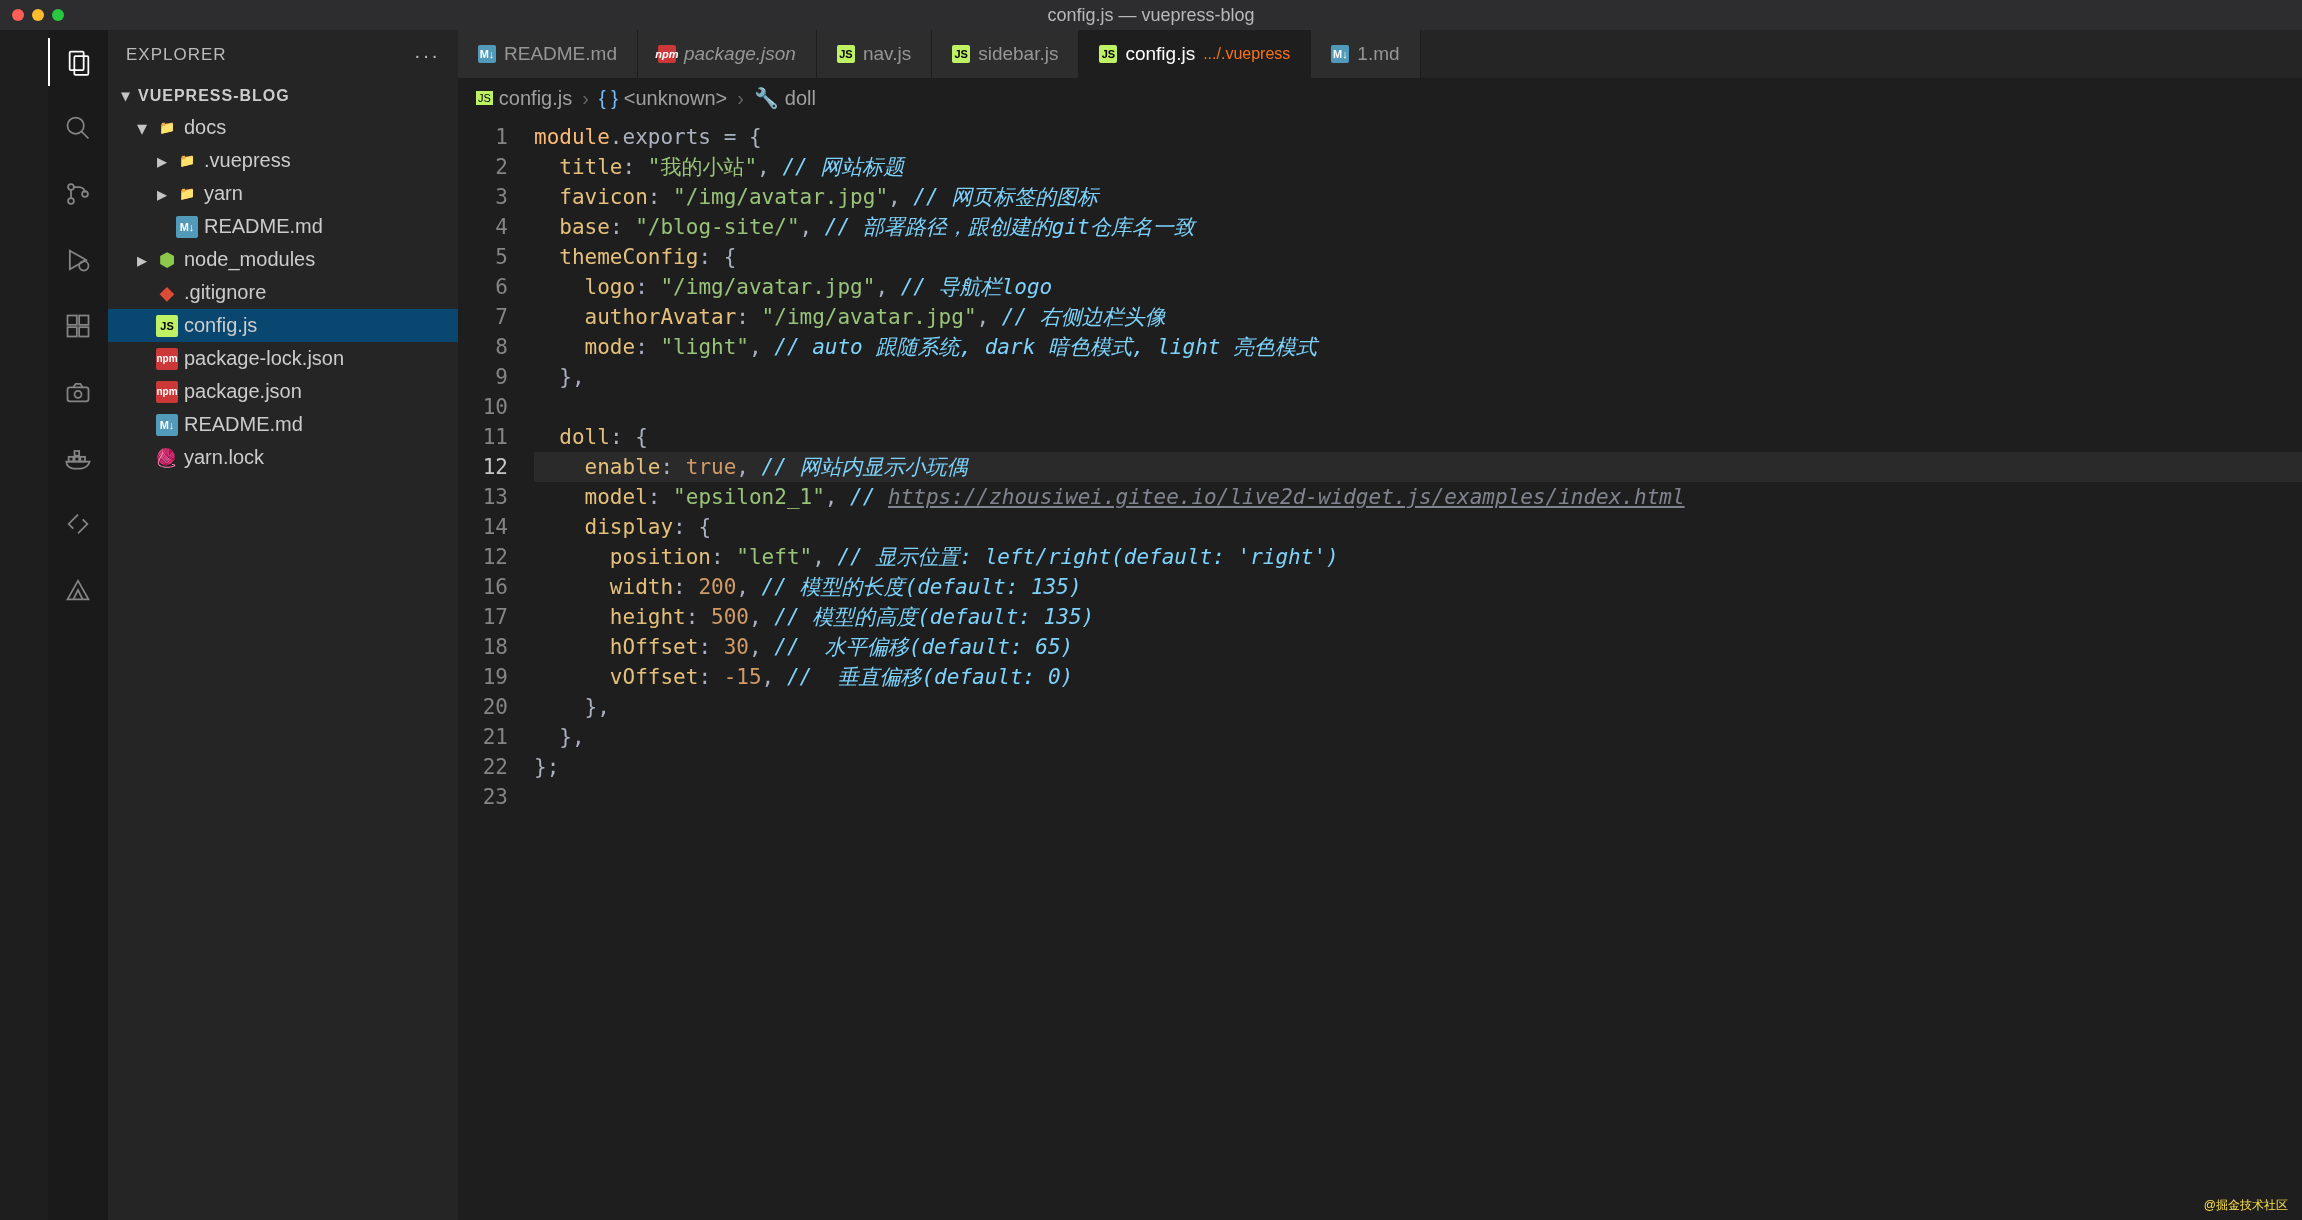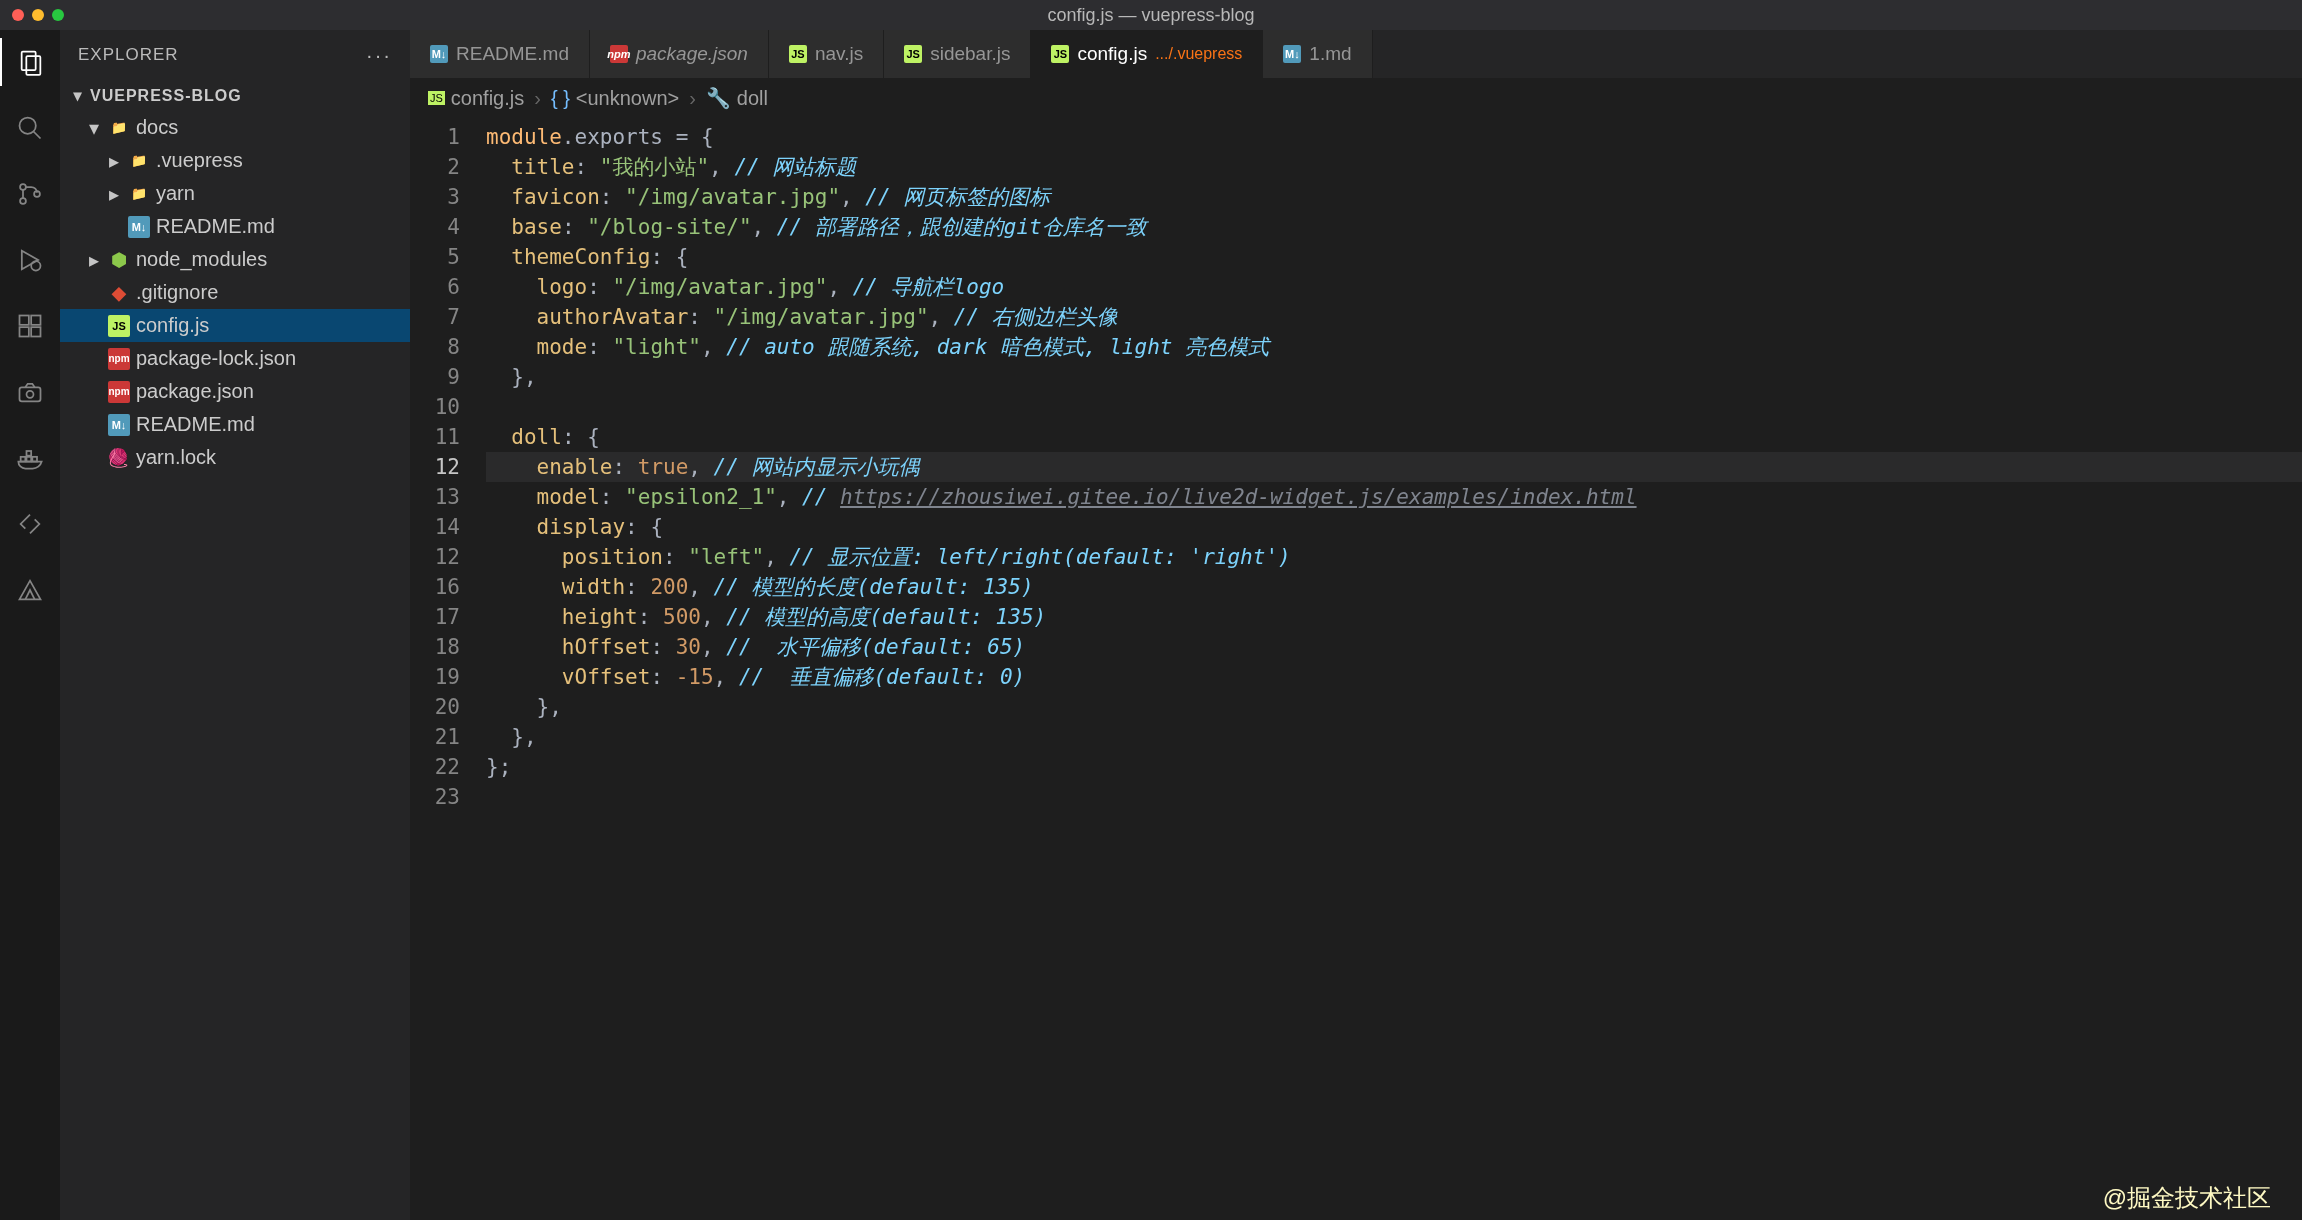--- a/index.html
+++ b/index.html
@@ -22,21 +22,21 @@
 }
 .traffic-lights { display: flex; gap: 8px; }
 .traffic-light { width: 12px; height: 12px; border-radius: 50%; }
 .tl-red { background: #ff5f57; }
 .tl-yellow { background: #febc2e; }
 .tl-green { background: #28c840; }
 .title-text {
   position: absolute; left: 50%; transform: translateX(-50%);
   color: #b8b8b8; font-size: 18px;
 }
-.main-layout { display: flex; height: calc(100% - 30px); }
+.main-layout { display: flex; height: calc(100% - 30px); padding-left: 48px; }
 .activity-bar {
   width: 60px; background: #1a1a1a;
   display: flex; flex-direction: column; align-items: center;
   padding-top: 8px; gap: 18px;
 }
 .activity-item {
   width: 60px; height: 48px; display: flex; align-items: center; justify-content: center;
   color: #858585; cursor: pointer;
 }
 .activity-item.active { color: #ffffff; border-left: 2px solid #fff; }
@@ -104,21 +104,21 @@
 .code .line.current { background: #2a2a2b; }
 .tok-kw { color: #fdba74; }
 .tok-prop { color: #e5c07b; }
 .tok-str { color: #98c379; }
 .tok-punc { color: #abb2bf; }
 .tok-com { color: #7dd3fc; font-style: italic; }
 .tok-num { color: #d19a66; }
 .tok-bool { color: #d19a66; }
 .tok-link { color: #7f848e; text-decoration: underline; font-style: italic; }
 .watermark {
-  position: absolute; bottom: 6px; right: 31px; color: #fef9c3; font-size: 24px;
+  position: absolute; bottom: 6px; right: 14px; color: #fde047; font-size: 12px;
 }
 </style>
 </head>
 <body>
 
 <div class="titlebar">
   <div class="traffic-lights">
     <div class="traffic-light tl-red"></div>
     <div class="traffic-light tl-yellow"></div>
     <div class="traffic-light tl-green"></div>

